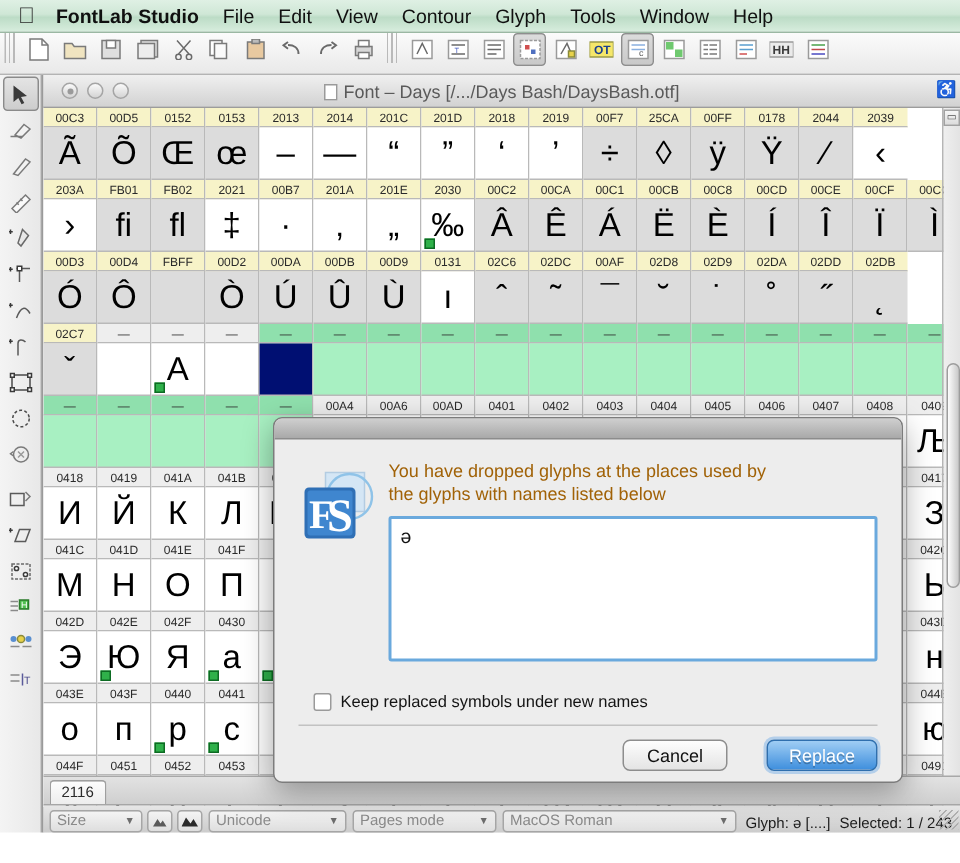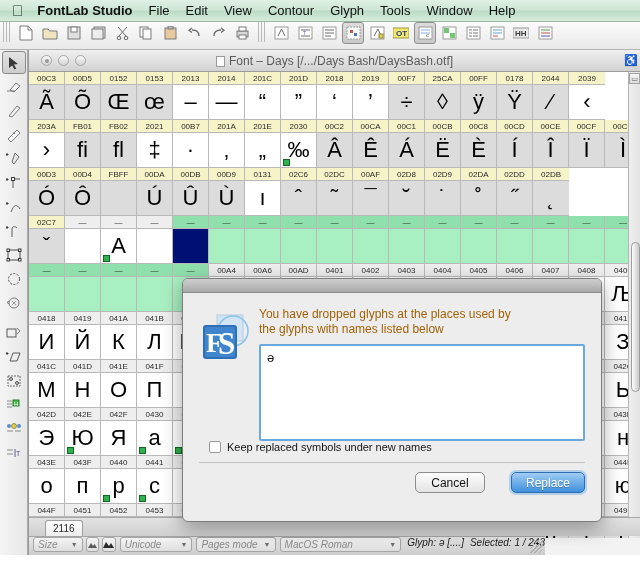--- a/index.html
+++ b/index.html
@@ -111,31 +111,31 @@
   .vs-btn { position:absolute; right:1px; width:11px;height:11px; background:linear-gradient(to bottom,#f6f6f6,#dcdcdc);
     border:1px solid #a2a2a2; font-size:7px; text-align:center; line-height:10px; color:#555;}
 
   
   #tabstrip {
     position: absolute; left: 0; bottom: 19px; width: 612px; height: 19px;
     background: linear-gradient(to bottom,#e2e2e2,#cfcfcf);
     border-top: 1px solid #a8a8a8;
   }
   .ftab {
-    display:inline-block; margin-left: 16px; margin-top: 1px; padding: 0 7px; height: 16px;
+    display:inline-block; margin-left: 4px; margin-top: 1px; padding: 0 7px; height: 16px;
     line-height: 16px; font-size: 10px; color: #2a2a2a;
     background: linear-gradient(to bottom,#fdfdfd,#ededed);
     border: 1px solid #9f9f9f; border-bottom: none;
     border-top-left-radius: 3px; border-top-right-radius: 3px;
   }
   #statusbar {
-    position: absolute; left: 0; bottom: 0; width: 516px; height: 19px;
+    position: absolute; left: 0; bottom: 0; width: 612px; height: 19px;
     background: linear-gradient(to bottom,#e6e6e6,#cccccc);
     border-top: 1px solid #a6a6a6;
-    display: flex; align-items: flex-start; font-size: 10px; color: #6a6a6a; font-style: italic;
+    display: flex; align-items: flex-end; font-size: 10px; color: #6a6a6a;
   }
   .sb-combo {
     height: 15px; margin-left: 4px; display:flex; align-items:center; justify-content:space-between;
     padding: 0 4px; background: linear-gradient(to bottom,#f4f4f4,#dedede);
     border: 1px solid #a6a6a6; border-radius: 3px; color:#8a8a8a; font-size:10px;
     white-space: nowrap;
   }
   .sb-combo .arr { margin-left: 6px; font-size: 7px; color: #6d6d6d; }
   .sb-icon { width: 17px; height: 15px; margin-left: 3px;
     background: linear-gradient(to bottom,#f4f4f4,#dedede); border:1px solid #a6a6a6; border-radius:3px;
@@ -157,21 +157,21 @@
     border-bottom: 1px solid #8c8c8c; }
   #dlg-body { padding: 14px 16px 0 14px; display: flex; }
   #dlg-logo { width: 62px; flex: 0 0 62px; padding-top: 6px; }
   #dlg-right { flex: 1; }
   #dlg-msg { font-size: 12px; font-weight: normal; color: #a16207; line-height: 15px; }
   #dlg-list {
     margin-top: 7px; width: 100%; height: 97px;
     background: #fff; border: 2px solid #6aa9dd; border-radius: 2px;
     font-size: 13px; color: #111; padding: 4px 6px; overflow: hidden;
   }
-  #dlg-check { display: flex; align-items: center; margin: 0 0 0 26px; }
+  #dlg-check { display: flex; align-items: center; margin: 21px 0 0 26px; }
   .cbox { width: 12px; height: 12px; background: #fff; border: 1px solid #9a9a9a; border-radius: 2px; margin-right: 6px; }
   #dlg-check span { font-size: 11px; color: #141414; }
   #dlg-rule { margin: 9px 16px 0 16px; height: 1px; background: #c2c2c2; }
   #dlg-actions { display: flex; justify-content: flex-end; gap: 26px; padding: 9px 16px 0 0; }
   .dbtn {
     min-width: 70px; height: 21px; padding: 0 14px; font-size: 12px;
     display: flex; align-items: center; justify-content: center;
     border: 1px solid #8d8d8d; border-radius: 5px;
     background: linear-gradient(to bottom,#fdfdfd,#e4e4e4); color: #111;
   }
@@ -690,20 +690,26 @@
             <div class="gcell">
               <div class="ghead">00D4</div>
               <div class="gbody grey">
                 <span>Ô</span>
               </div>
             </div>
             <div class="gcell">
               <div class="ghead">FBFF</div>
               <div class="gbody grey">
                 <span></span>
+              </div>
+            </div>
+            <div class="gcell">
+              <div class="ghead">00D2</div>
+              <div class="gbody grey">
+                <span>Ò</span>
               </div>
             </div>
             <div class="gcell">
               <div class="ghead">00DA</div>
               <div class="gbody grey">
                 <span>Ú</span>
               </div>
             </div>
             <div class="gcell">
               <div class="ghead">00DB</div>

